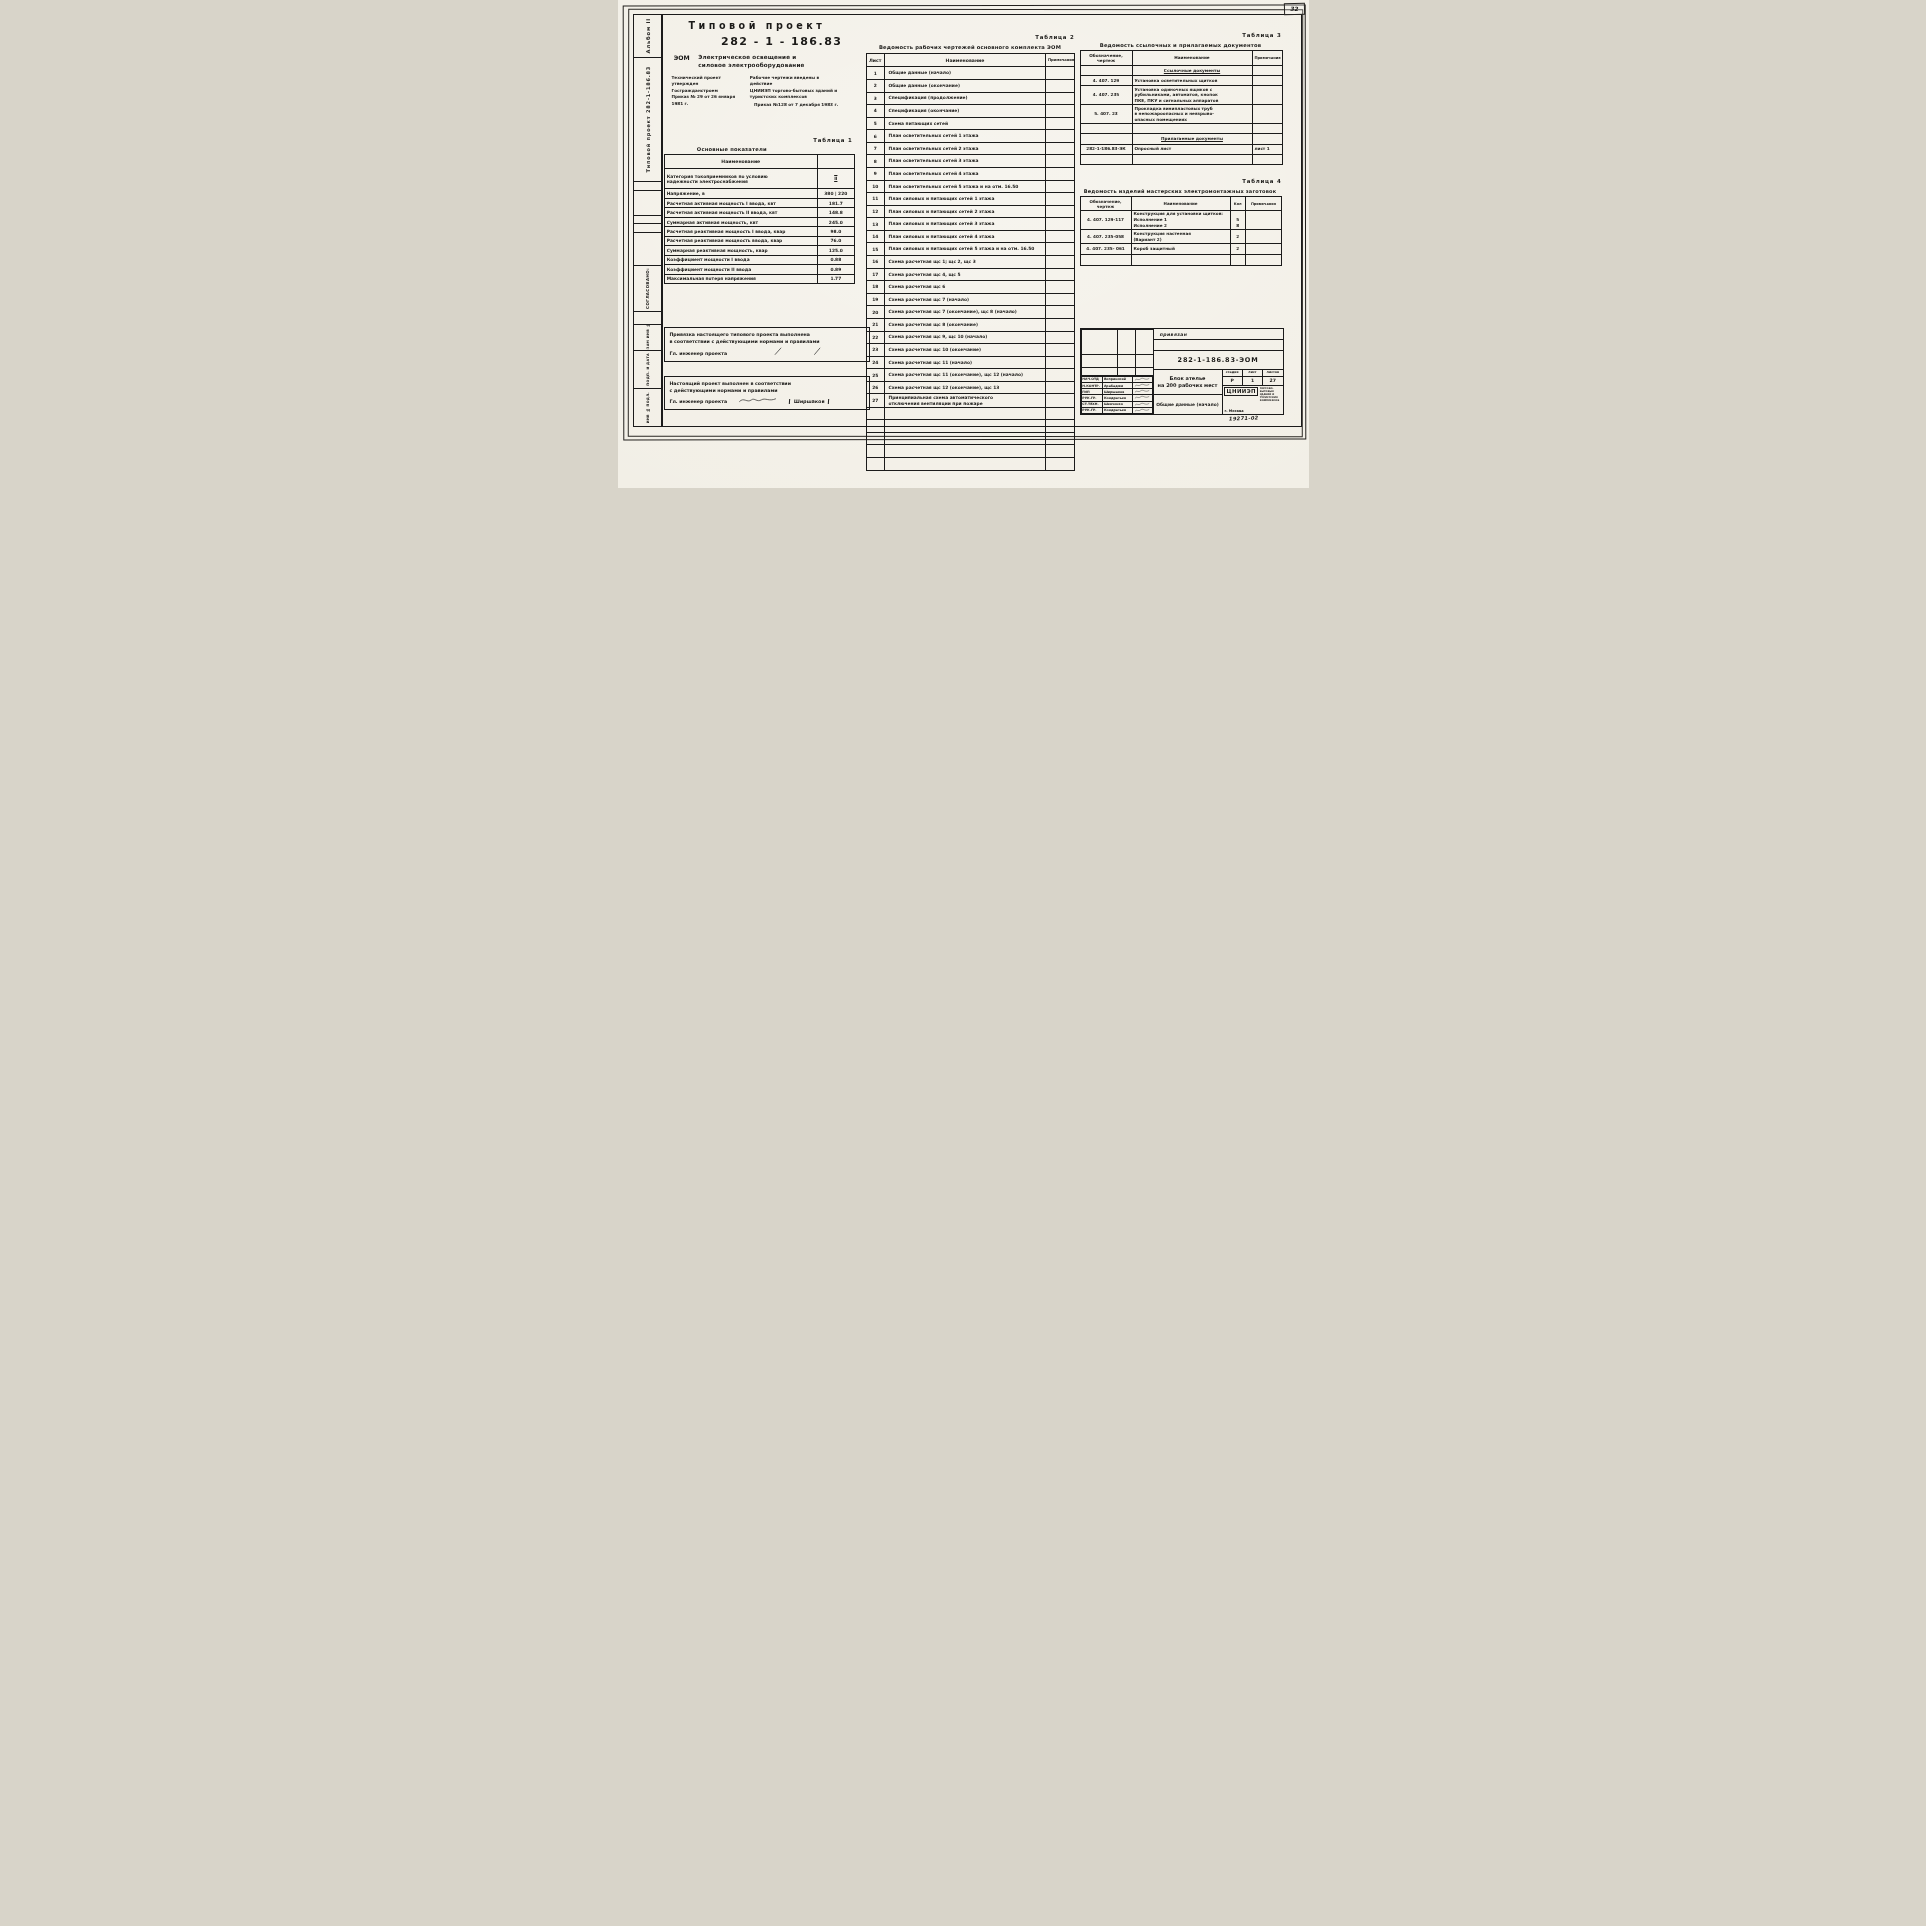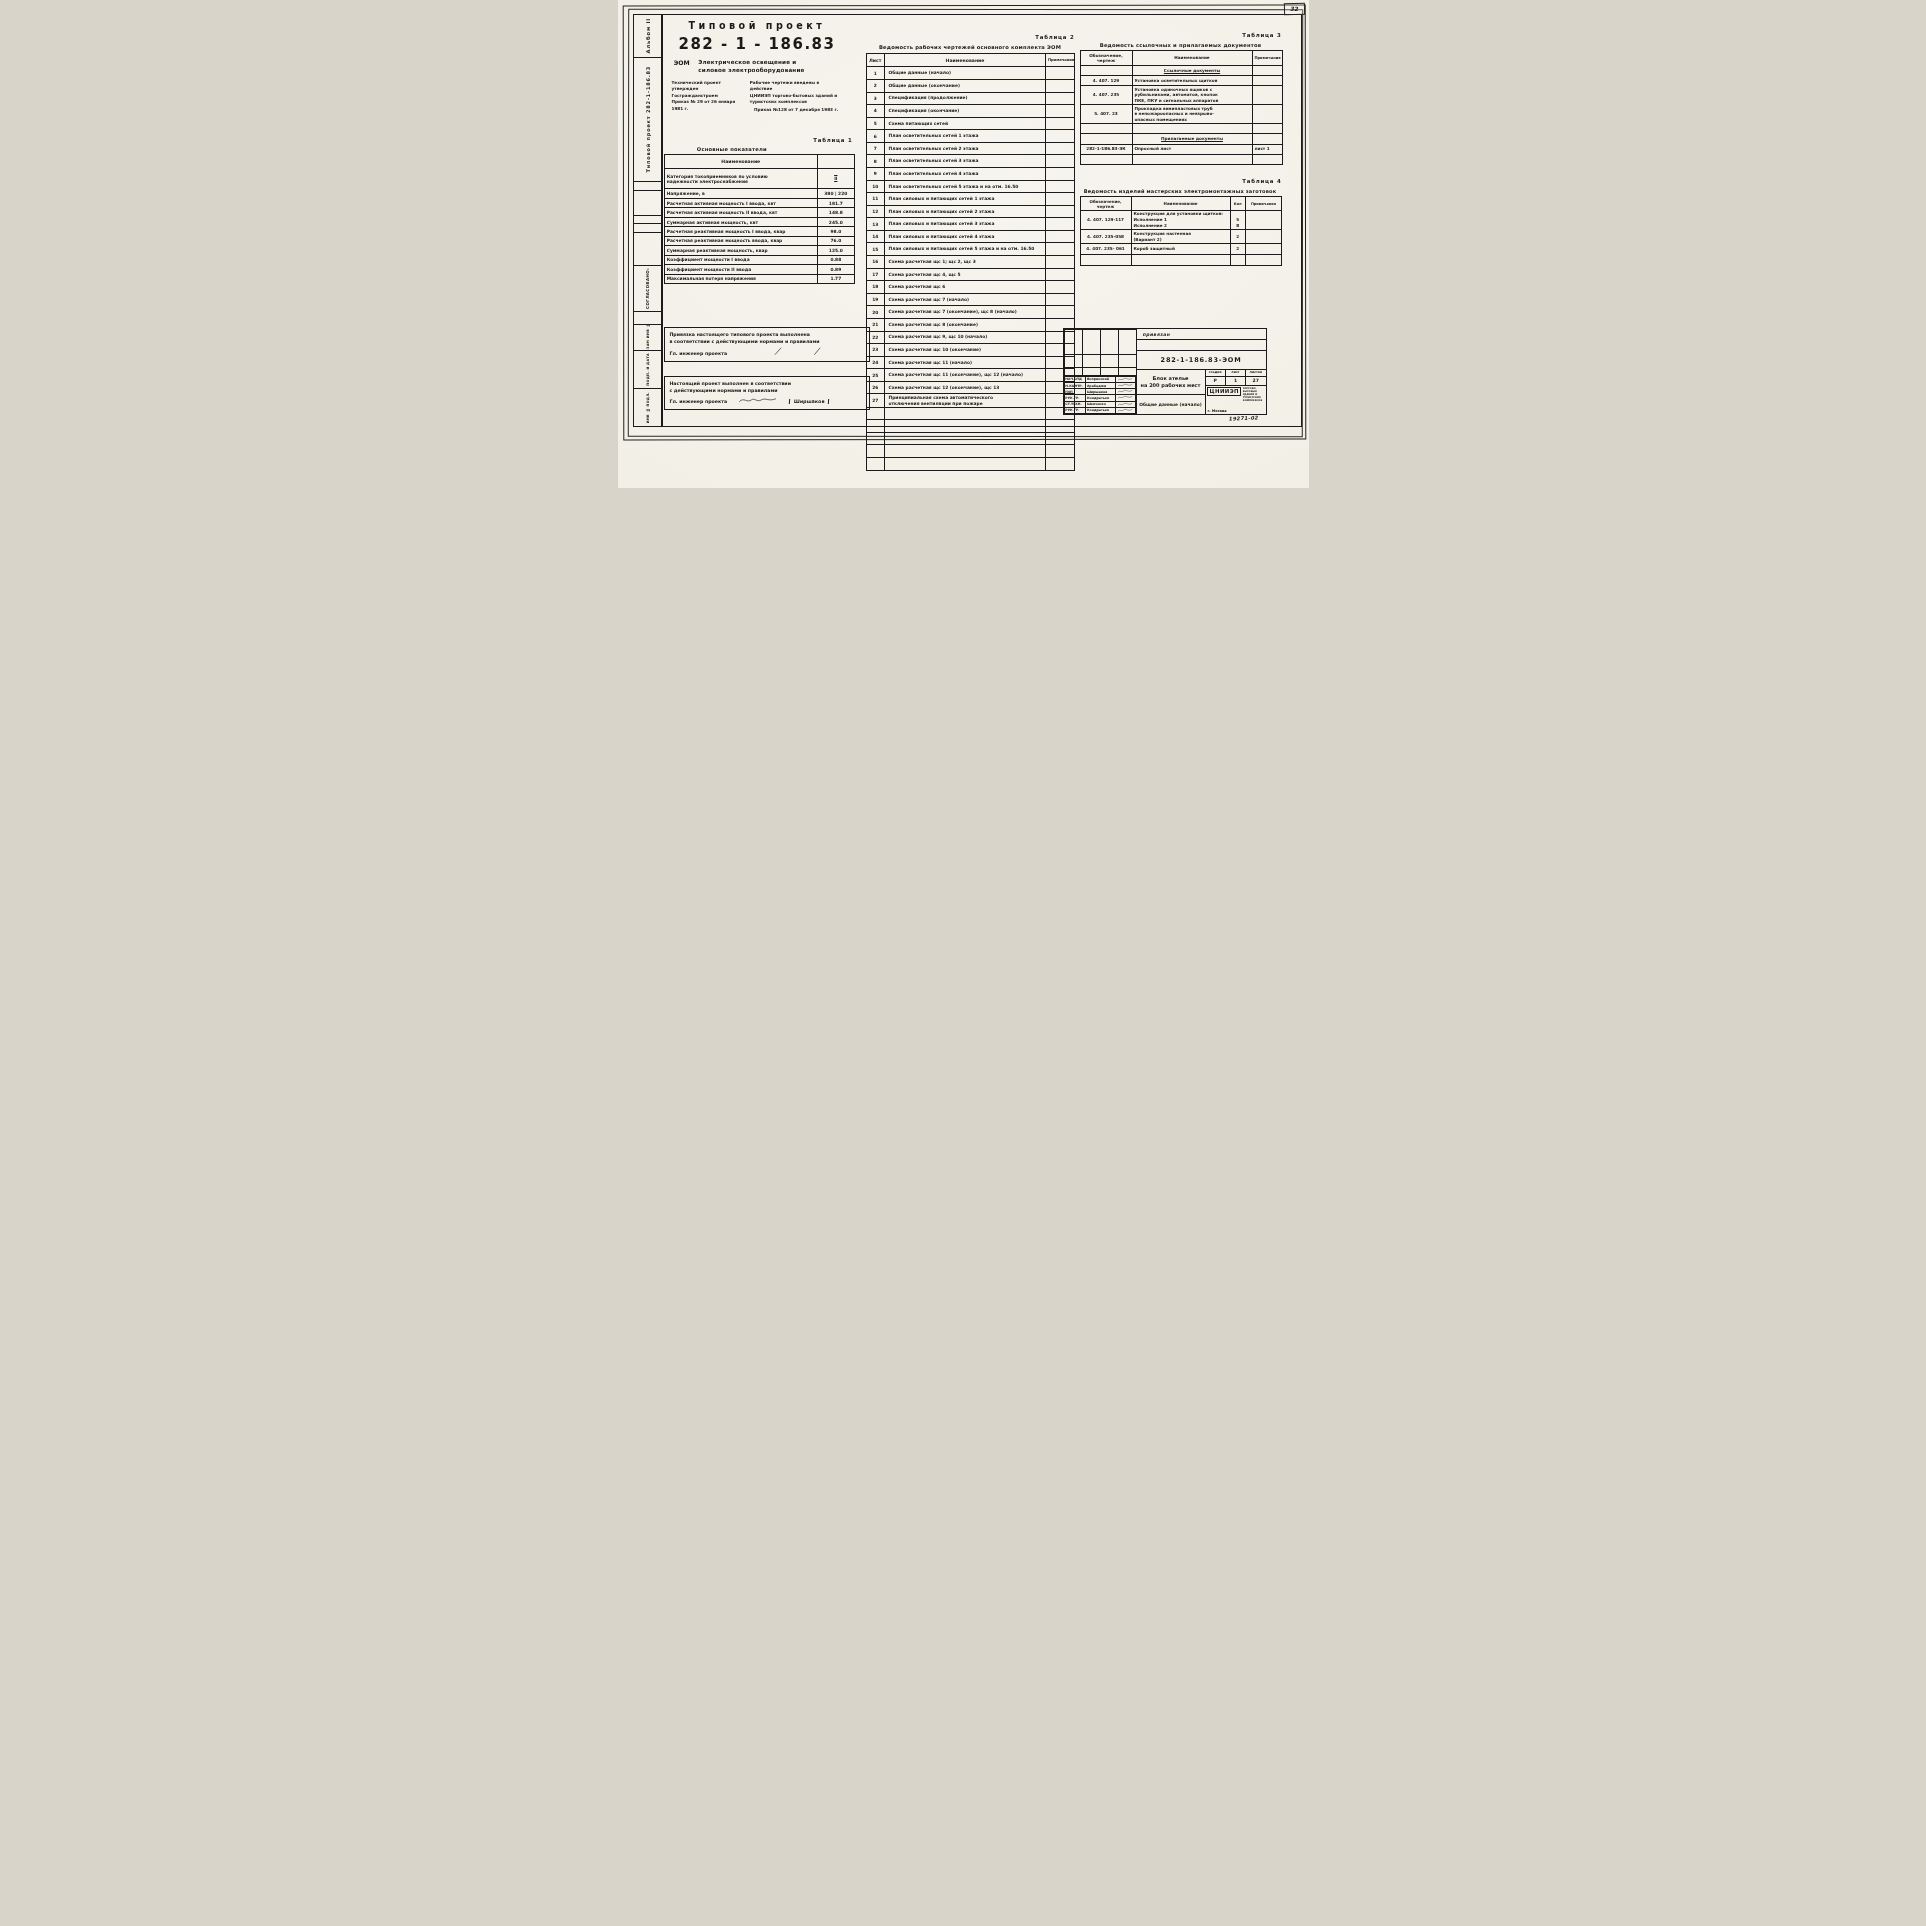--- a/index.html
+++ b/index.html
@@ -34,21 +34,21 @@
   .sb-sp2{height:11.6px;}
   .sb-l1{height:25.4px;} .sb-l2{height:37px;} .sb-l3{flex:1;}
   .sb-l1 .vtext,.sb-l2 .vtext,.sb-l3 .vtext{font-size:3.3px;letter-spacing:0.4px;}
 
   
   .frame{position:absolute;left:43px;top:14px;width:639px;height:411px;border:1px solid #1b1b1b;z-index:2;}
 
   
   .title-area{position:absolute;left:10px;top:5.4px;width:171px;}
   .t1{text-align:center;font-size:9.6px;font-weight:700;letter-spacing:3.5px;}
-  .t2{text-align:center;font-size:15px;font-weight:700;letter-spacing:1.5px;margin-top:3.9px;}
+  .t2{text-align:right;font-size:11px;font-weight:700;letter-spacing:1.5px;margin-top:3.9px;}
   .code-row{display:flex;gap:8.5px;margin-top:6.2px;align-items:flex-start;padding-left:2.3px;}
   .code{font-size:6.2px;font-weight:700;}
   .subtitle{font-size:5.6px;font-weight:700;white-space:pre-line;line-height:1.35;letter-spacing:0.2px;}
   .approvals{display:flex;gap:5.4px;margin-top:5.4px;}
   .appr{font-size:4.2px;font-weight:600;white-space:pre-line;line-height:1.55;}
   .appr-left{width:44%;}
   .appr-right{width:56%;}
   .appr-order{text-align:center;margin-top:1.5px;font-size:4.2px;font-weight:600;}
 
   
@@ -103,21 +103,21 @@
   #lbl4{left:559px;top:163px;width:61px;}
   #ttl4{left:415px;top:173px;width:207px;font-size:5px;}
   #tbl4{position:absolute;left:418px;top:181px;width:202px;}
   #tbl4 th{height:12.3px;font-size:4px;}
   #tbl4 th.small{font-size:3.5px;}
   #tbl4 td{font-size:4.2px;height:9.2px;line-height:1.4;}
   #tbl4 td.c4-code{text-align:center;}
   #tbl4 td.c4-qty{text-align:center;}
 
   
-  .stamp{position:absolute;left:401px;top:313px;width:202px;height:85px;border:1px solid #1b1b1b;display:flex;justify-content:flex-end;}
+  .stamp{position:absolute;left:418px;top:313px;width:202px;height:85px;border:1px solid #1b1b1b;display:flex;justify-content:flex-end;}
   .stamp-left{width:72px;border-right:0.8px solid #1b1b1b;display:flex;flex-direction:column;}
   .revision-grid{height:51px;border-bottom:0.6px solid #1b1b1b;background-image:
       repeating-linear-gradient(to right,#1b1b1b 0 0.5px,transparent 0.5px 18px),
       repeating-linear-gradient(to bottom,#1b1b1b 0 0.5px,transparent 0.5px 12.7px);}
   table.people{border-collapse:collapse;table-layout:fixed;width:100%;flex:1;}
   table.people td{border:0.4px solid #1b1b1b;font-size:3.2px;font-weight:700;padding:0 0.8px;height:4.6px;white-space:nowrap;overflow:hidden;}
   .stamp-right{flex:1;display:flex;flex-direction:column;}
   .s-attached{height:10px;border-bottom:0.6px solid #1b1b1b;display:flex;align-items:center;padding-left:6.2px;font-size:4.6px;font-weight:600;font-style:italic;letter-spacing:0.4px;}
   .s-empty{height:10px;border-bottom:0.6px solid #1b1b1b;}
   .s-docnum{height:17.7px;border-bottom:0.8px solid #1b1b1b;display:flex;align-items:center;justify-content:center;font-size:6.5px;font-weight:700;letter-spacing:0.8px;}

